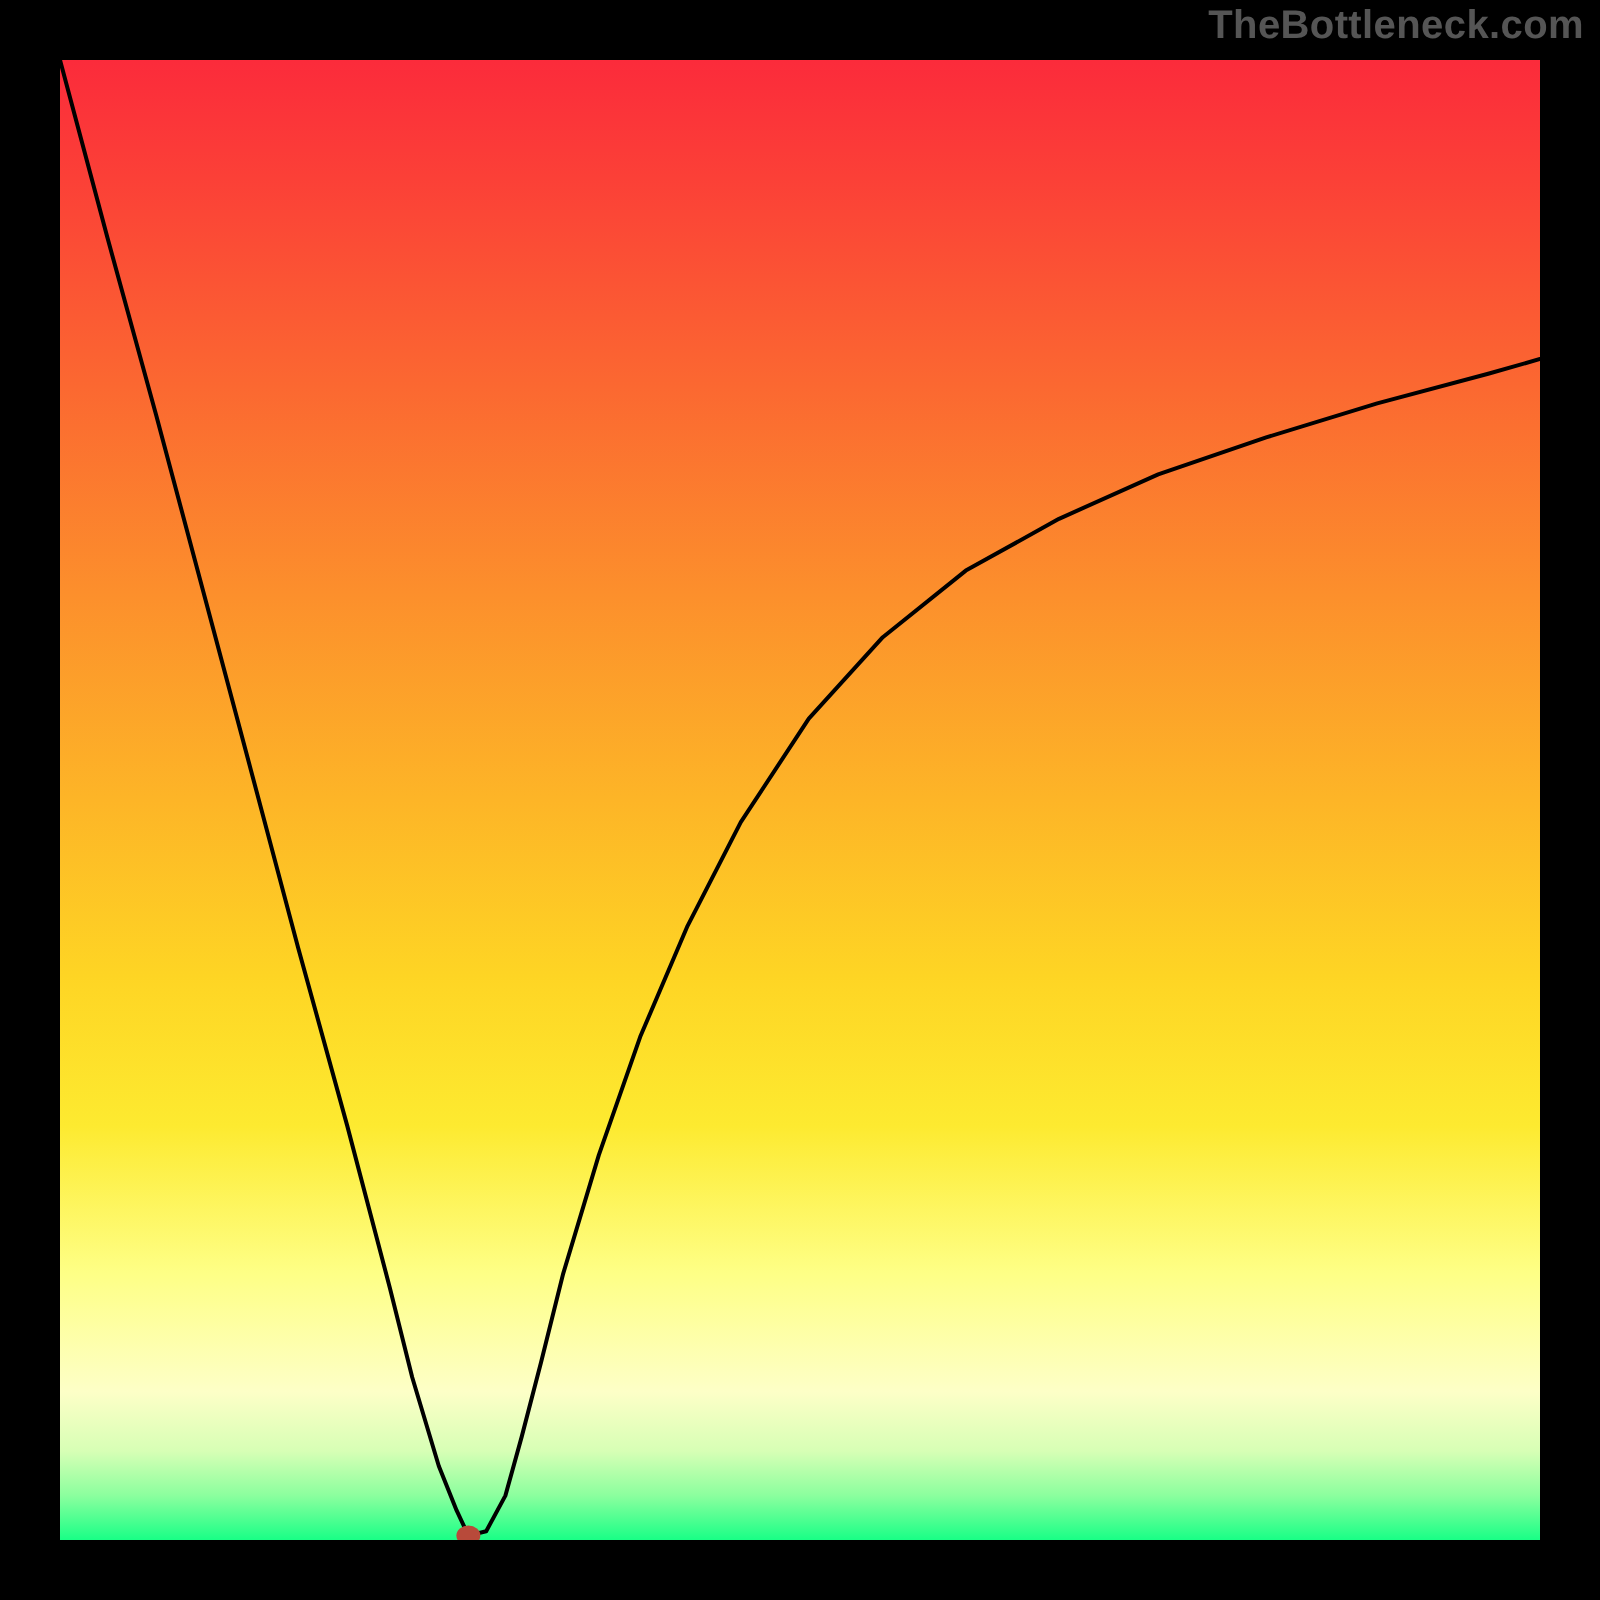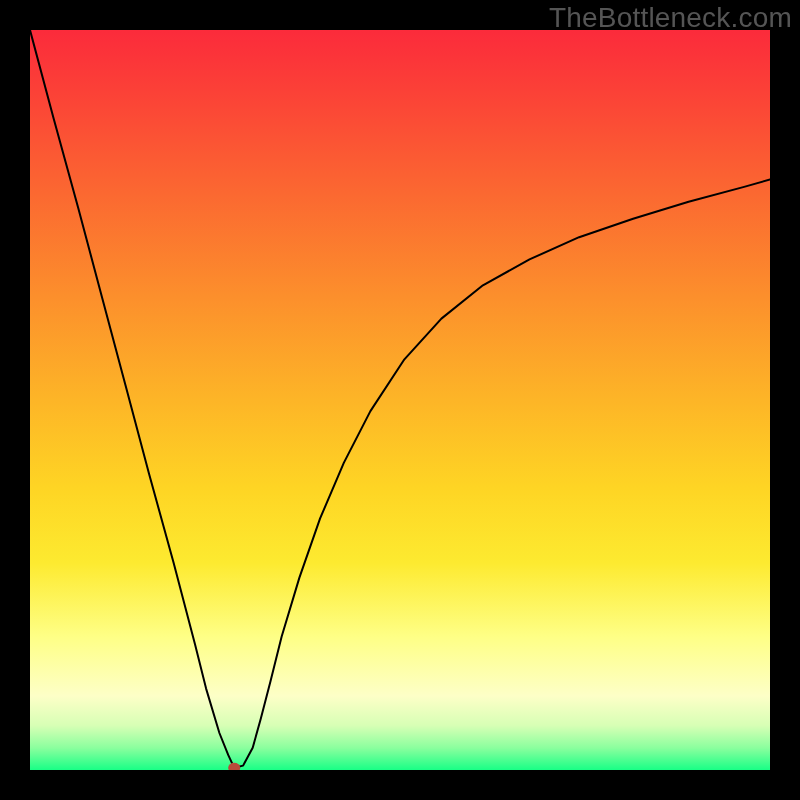--- a/index.html
+++ b/index.html
@@ -15,22 +15,22 @@
     position: relative;
     width: 800px;
     height: 800px;
     background: #000;
   }
   .watermark {
     position: absolute;
     top: 2px;
     right: 8px;
     color: #555;
-    font-size: 28px;
-    font-weight: 400;
+    font-size: 20px;
+    font-weight: 700;
     letter-spacing: 0.2px;
     user-select: none;
   }
   .plot-area {
     position: absolute;
     left: 30px;
     top: 30px;
     width: 740px;
     height: 740px;
     

